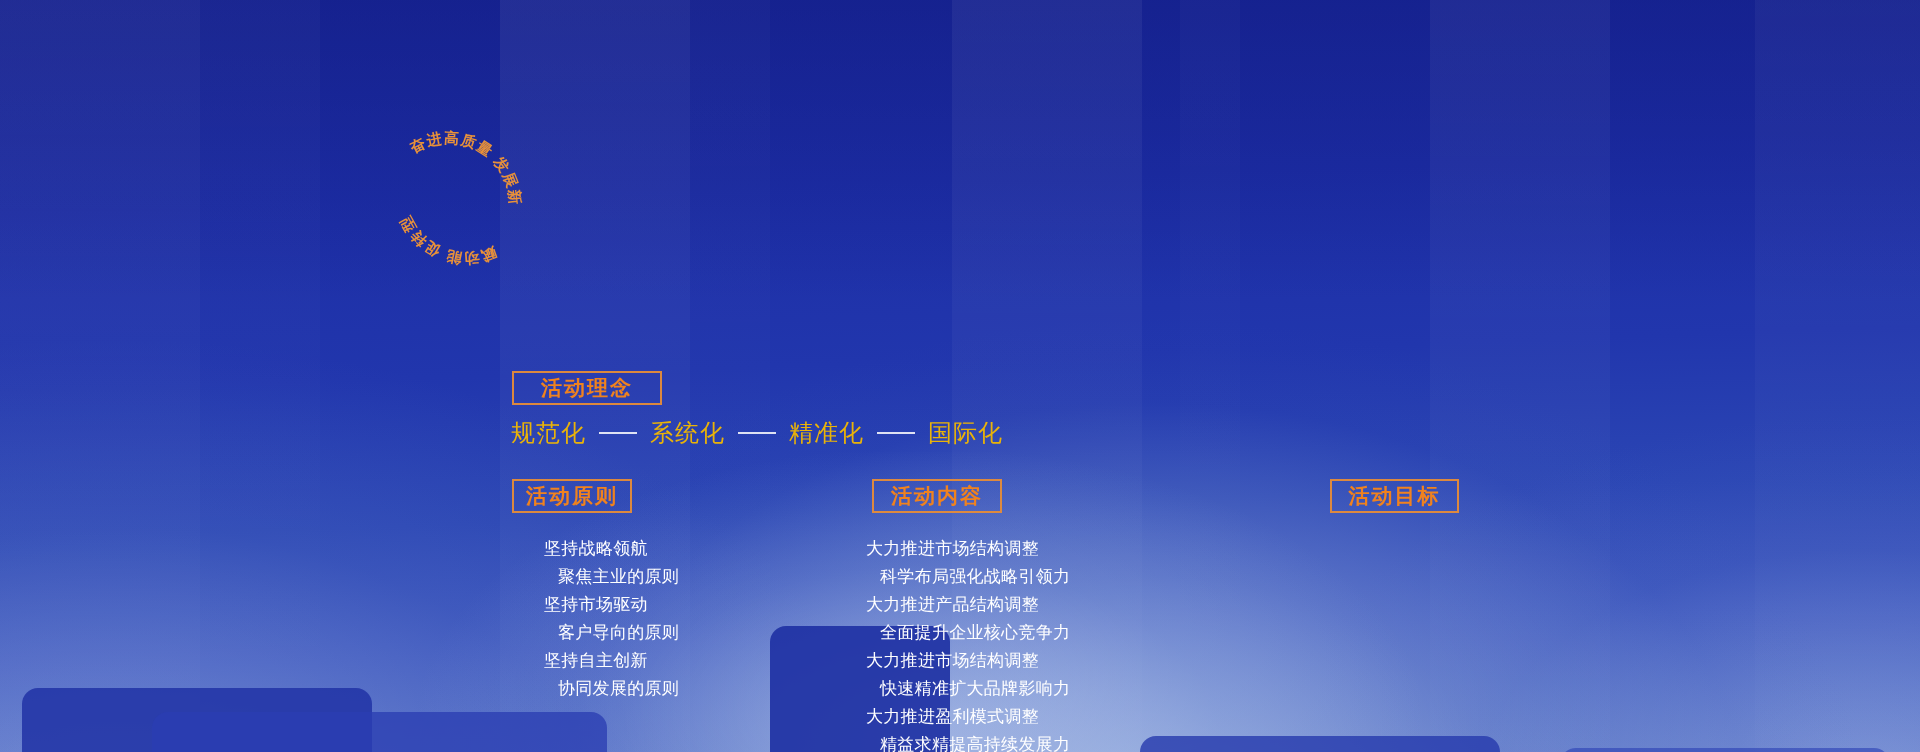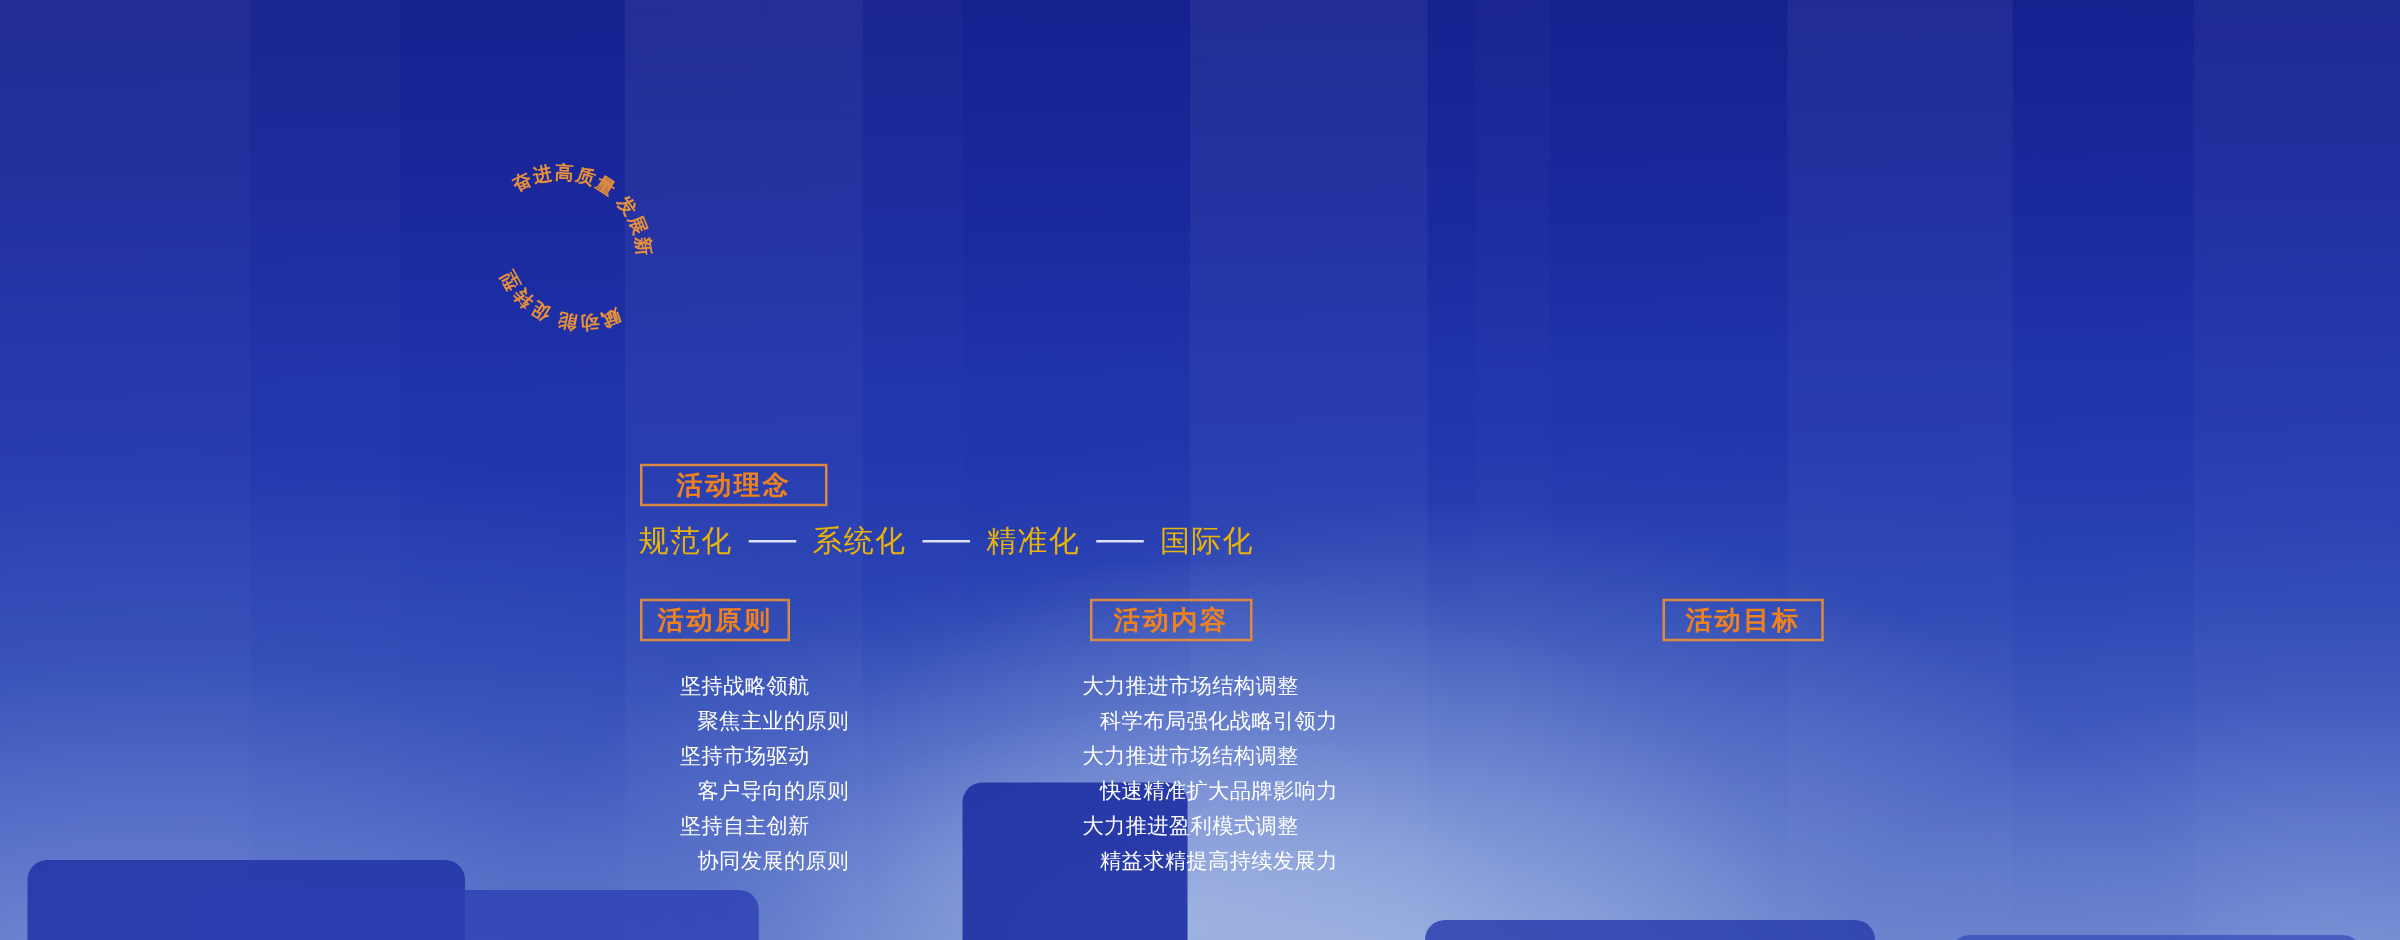--- a/index.html
+++ b/index.html
@@ -189,20 +189,24 @@
       <span class="b">协同发展的原则</span>
     </div>
   </div>
 
   <div class="col col-c">
     <div class="line">
       <span class="a">大力推进市场结构调整</span>
       <span class="b">科学布局强化战略引领力</span>
     </div>
     <div class="line">
+      <span class="a">大力推进产品结构调整</span>
+      <span class="b">全面提升企业核心竞争力</span>
+    </div>
+    <div class="line">
       <span class="a">大力推进市场结构调整</span>
       <span class="b">快速精准扩大品牌影响力</span>
     </div>
     <div class="line">
       <span class="a">大力推进盈利模式调整</span>
       <span class="b">精益求精提高持续发展力</span>
     </div>
   </div>
 
 

